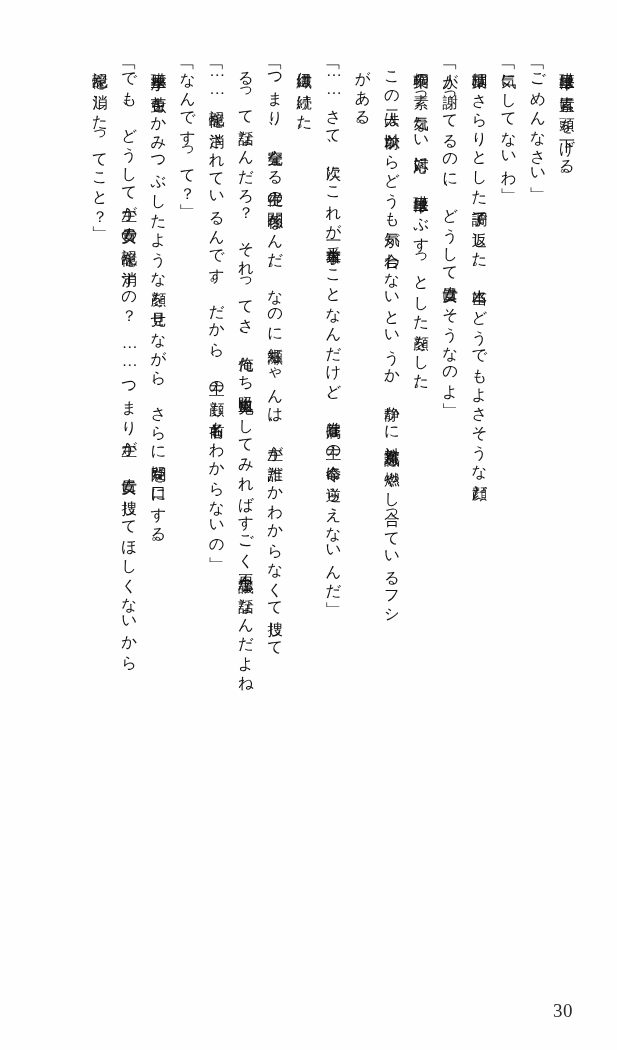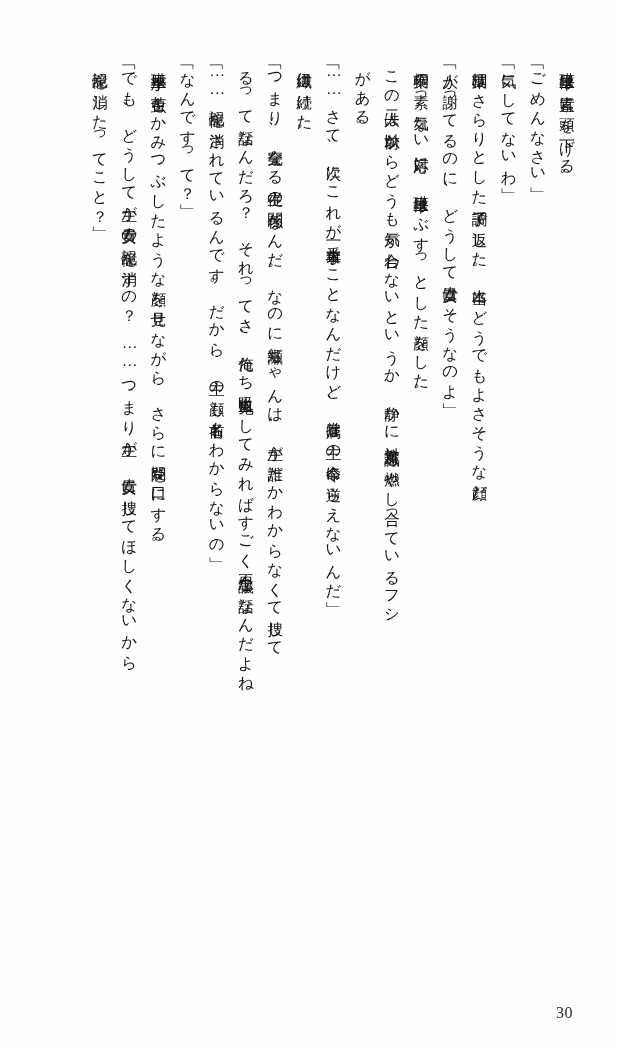--- a/index.html
+++ b/index.html
@@ -45,21 +45,21 @@
     box-sizing: border-box;
     color: #121212;
     font-family: "Liberation Serif", "DejaVu Serif", serif;
     white-space: pre;
     overflow: visible;
   }
   .page-number {
     position: absolute;
     right: 44px;
     bottom: 28px;
-    font-size: 16px;
+    font-size: 19px;
     color: #2a2a2a;
     font-family: "Liberation Serif", "DejaVu Serif", serif;
     letter-spacing: 0.5px;
   }
 </style>
 </head>
 <body>
 
 <div class="page">
   <div class="text-block" id="body-text">

